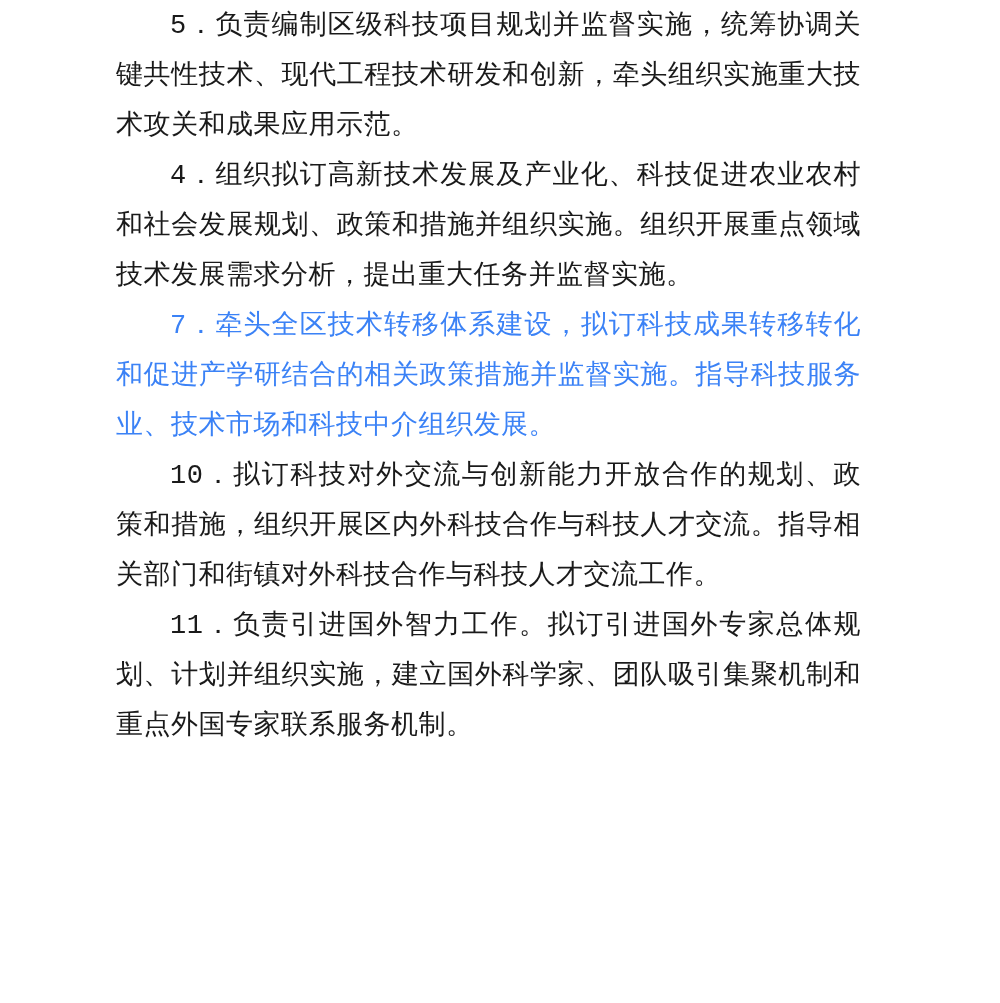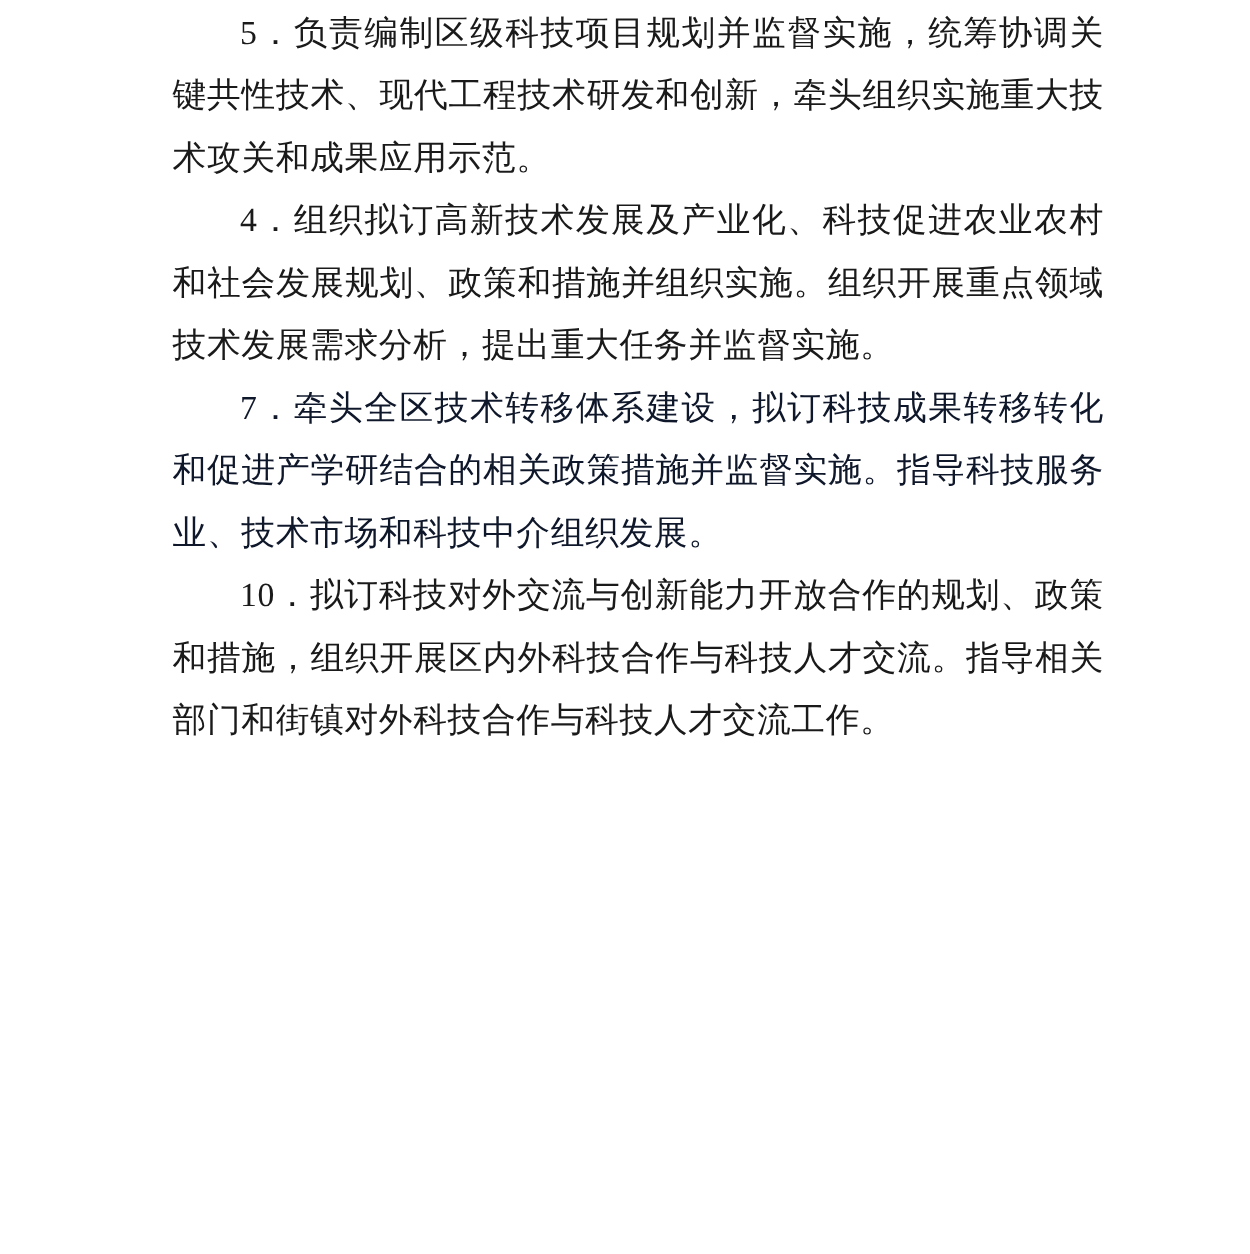--- a/index.html
+++ b/index.html
@@ -9,38 +9,39 @@
   body {
     width: 1000px;
     height: 1003px;
     background: #ffffff;
     overflow: hidden;
     position: relative;
   }
   .doc-page {
     position: absolute;
     top: 1px;
-    left: 138px;
+    left: 116px;
     width: 745px;
-    font-family: Liberation Serif, serif;
+    font-family: Liberation Mono, monospace;
   }
   .doc-paragraph {
     margin: 0;
     padding: 0;
     font-size: 27px;
     line-height: 50px;
     color: #1a1a1a;
     text-align: justify;
     text-justify: inter-character;
     text-indent: 2em;
     letter-spacing: 0.5px;
     font-weight: 400;
   }
 </style>
 </head>
 <body style="background: rgb(255, 255, 255);">
 
 <div class="doc-page">
   <p class="doc-paragraph" style="color: rgb(26, 26, 26);">5．负责编制区级科技项目规划并监督实施，统筹协调关键共性技术、现代工程技术研发和创新，牵头组织实施重大技术攻关和成果应用示范。</p>
   <p class="doc-paragraph" style="color: rgb(26, 26, 26);">4．组织拟订高新技术发展及产业化、科技促进农业农村和社会发展规划、政策和措施并组织实施。组织开展重点领域技术发展需求分析，提出重大任务并监督实施。</p>
-  <p class="doc-paragraph" style="color: #0f172a;">7．牵头全区技术转移体系建设，拟订科技成果转移转化和促进产学研结合的相关政策措施并监督实施。指导科技服务业、技术市场和科技中介组织发展。</p>
+  <p class="doc-paragraph" style="color: #3b82f6;">7．牵头全区技术转移体系建设，拟订科技成果转移转化和促进产学研结合的相关政策措施并监督实施。指导科技服务业、技术市场和科技中介组织发展。</p>
   <p class="doc-paragraph" style="color: rgb(26, 26, 26);">10．拟订科技对外交流与创新能力开放合作的规划、政策和措施，组织开展区内外科技合作与科技人才交流。指导相关部门和街镇对外科技合作与科技人才交流工作。</p>
+  <p class="doc-paragraph" style="color: rgb(26, 26, 26);">11．负责引进国外智力工作。拟订引进国外专家总体规划、计划并组织实施，建立国外科学家、团队吸引集聚机制和重点外国专家联系服务机制。</p>
 </div>
 
 </body></html>

